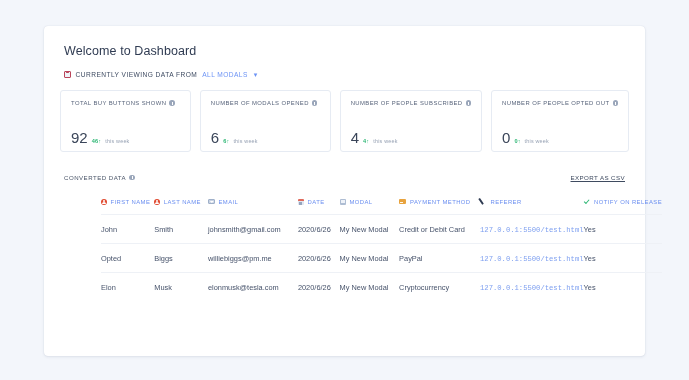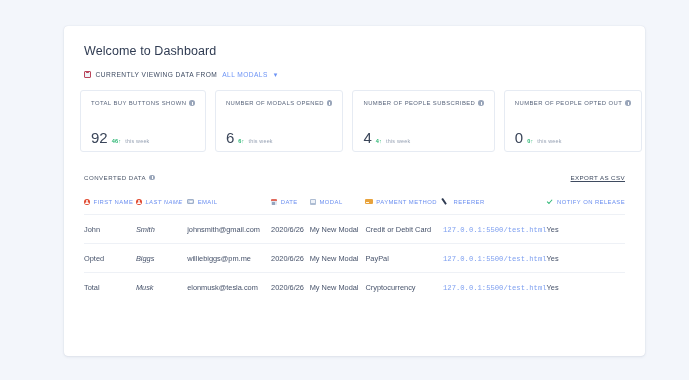--- a/index.html
+++ b/index.html
@@ -9,21 +9,21 @@
     height: 380px;
     background: #f3f6fb;
     font-family: "Liberation Sans", sans-serif;
     -webkit-font-smoothing: antialiased;
   }
 
   .page {
     width: 689px;
     height: 380px;
     background: #f3f6fb;
-    padding: 26px 44px 0 64px;
+    padding: 26px 44px 0 44px;
   }
 
   .dashboard-card {
     background: #ffffff;
     border-radius: 4px;
     box-shadow: 0 1px 3px rgba(40,60,100,0.10), 0 0 1px rgba(40,60,100,0.16);
     padding: 16px 14px 14px 14px;
     min-height: 330px;
   }
 
@@ -148,21 +148,21 @@
   }
   .export-link {
     font-size: 6.2px;
     letter-spacing: 0.4px;
     color: #3f4b60;
     text-transform: uppercase;
     text-decoration: underline;
     cursor: pointer;
   }
 
-  table { width: 100%; border-collapse: collapse; margin-top: 17px; }
+  table { width: 100%; border-collapse: collapse; margin-top: 17px; margin-left: 37px; }
 
   thead th {
     text-align: left;
     font-weight: normal;
     font-size: 5.9px;
     letter-spacing: 0.42px;
     color: #6b8ff0;
     text-transform: uppercase;
     padding: 0 0 9px 0;
     white-space: nowrap;
@@ -179,21 +179,21 @@
   tbody tr:first-child td { border-top: 1px solid #eef1f6; }
   td.referer-cell a {
     color: #7fa0f0;
     text-decoration: none;
     font-size: 7.2px;
     font-family: Liberation Mono, monospace;
   }
 
   
   .c-first  { width: 58px; }
-  .c-last   { width: 62px; font-style: italic; }
+  .c-last   { width: 62px; }
   .c-email  { width: 110px; }
   .c-date   { width: 52px; }
   .c-modal  { width: 72px; }
   .c-pay    { width: 92px; }
   .c-ref    { width: 100px; }
   .c-notify { width: auto; }
 
   
   .ic { flex: none; display: inline-block; }
   .ic-person {
@@ -425,21 +425,21 @@
               <td class="c-first">Opted</td>
               <td class="c-last">Biggs</td>
               <td class="c-email">williebiggs@pm.me</td>
               <td class="c-date">2020/6/26</td>
               <td class="c-modal">My New Modal</td>
               <td class="c-pay">PayPal</td>
               <td class="c-ref referer-cell"><a href="#">127.0.0.1:5500/test.html</a></td>
               <td class="c-notify">Yes</td>
             </tr>
             <tr>
-              <td class="c-first">Total</td>
+              <td class="c-first">Elon</td>
               <td class="c-last">Musk</td>
               <td class="c-email">elonmusk@tesla.com</td>
               <td class="c-date">2020/6/26</td>
               <td class="c-modal">My New Modal</td>
               <td class="c-pay">Cryptocurrency</td>
               <td class="c-ref referer-cell"><a href="#">127.0.0.1:5500/test.html</a></td>
               <td class="c-notify">Yes</td>
             </tr>
           </tbody>
       </table>

